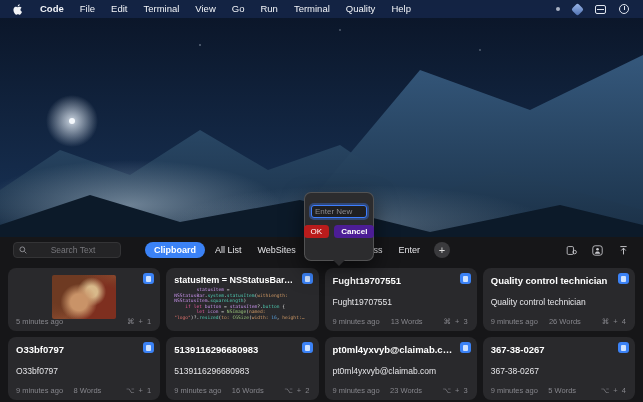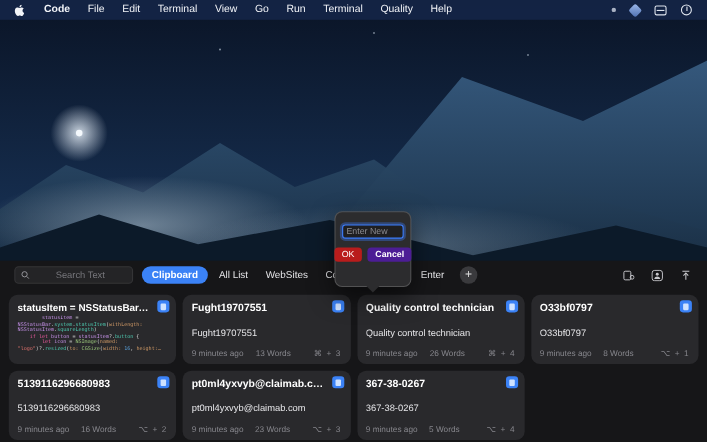--- a/index.html
+++ b/index.html
@@ -47,21 +47,21 @@
   .panel { position:absolute; left:0; top:237px; width:643px; height:165px;
     background:#161618; z-index:3; }
 
   .toolbar { display:flex; align-items:center; height:26px; padding:0 10px 0 13px; }
   .searchbox { display:flex; align-items:center; gap:4px; width:108px; height:16px;
     background:#242426; border:1px solid #343436; border-radius:4px; padding:0 5px; }
   .searchbox input { flex:1; min-width:0; background:transparent; border:none; outline:none;
     color:#ddd; font-size:8.5px; font-family:"Liberation Sans",sans-serif;text-align:center; }
   .searchbox input::placeholder { color:#77777c; }
 
-  .tabs { display:flex; align-items:center; gap:4px; margin-left:8px; }
+  .tabs { display:flex; align-items:center; gap:4px; margin-left:24px; }
   .tab { color:#e3e3e6; font-size:9px; padding:3px 6px; border-radius:9px; cursor:pointer; white-space:nowrap; }
   .tab.selected { background:#3b82f6; color:#fff; font-weight:bold; padding:3px 9px; }
   .tab-add { width:16px; height:16px; margin-left:4px; background:#3a3a3d; color:#ddd;
     border-radius:50%; display:flex; align-items:center; justify-content:center;
     font-size:11px; line-height:1; cursor:pointer; }
 
   .toolbar .spacer { flex:1; }
   .tb-icons { display:flex; align-items:center; gap:15px; margin-right:4px; }
   .tb-icon { color:#c9c9cd; font-size:10px; line-height:1; cursor:pointer; }
   .tb-icon svg { display:block; }
@@ -218,20 +218,31 @@
           <line x1="3" y1="2" x2="11" y2="2" stroke="#c9c9cd" stroke-width="1.2"></line>
           <line x1="7" y1="4" x2="7" y2="12" stroke="#c9c9cd" stroke-width="1.2"></line>
           <polyline points="4.2,7 7,4 9.8,7" fill="none" stroke="#c9c9cd" stroke-width="1.2"></polyline>
         </svg>
       </span>
     </div>
   </div>
 
   <div class="grid">
 
+    <div class="card">
+      <div class="card-thumb"></div>
+      <div class="badge">
+          <div class="badge-inner"></div>
+        </div>
+      <div class="card-footer">
+        <span class="time">5 minutes ago</span>
+        <span class="words"></span>
+        <span class="shortcut">⌘ + 1</span>
+      </div>
+    </div>
 
     <div class="card code-card">
       <div class="card-title">statusItem = NSStatusBar.system.sta...</div>
       <div class="badge">
           <div class="badge-inner"></div>
         </div>
       <pre class="code-block" id="code-block"><span class="tok-p">        </span><span class="tok-v">statusItem</span><span class="tok-p"> =</span>
 <span class="tok-v">NSStatusBar</span><span class="tok-p">.</span><span class="tok-m">system</span><span class="tok-p">.</span><span class="tok-m">statusItem</span><span class="tok-p">(</span><span class="tok-o">withLength:</span>
 <span class="tok-v">NSStatusItem</span><span class="tok-p">.</span><span class="tok-m">squareLength</span><span class="tok-p">)</span>
 <span class="tok-p">    </span><span class="tok-k">if let </span><span class="tok-v">button</span><span class="tok-p"> = </span><span class="tok-v">statusItem</span><span class="tok-p">?.</span><span class="tok-m">button</span><span class="tok-p"> {</span>

